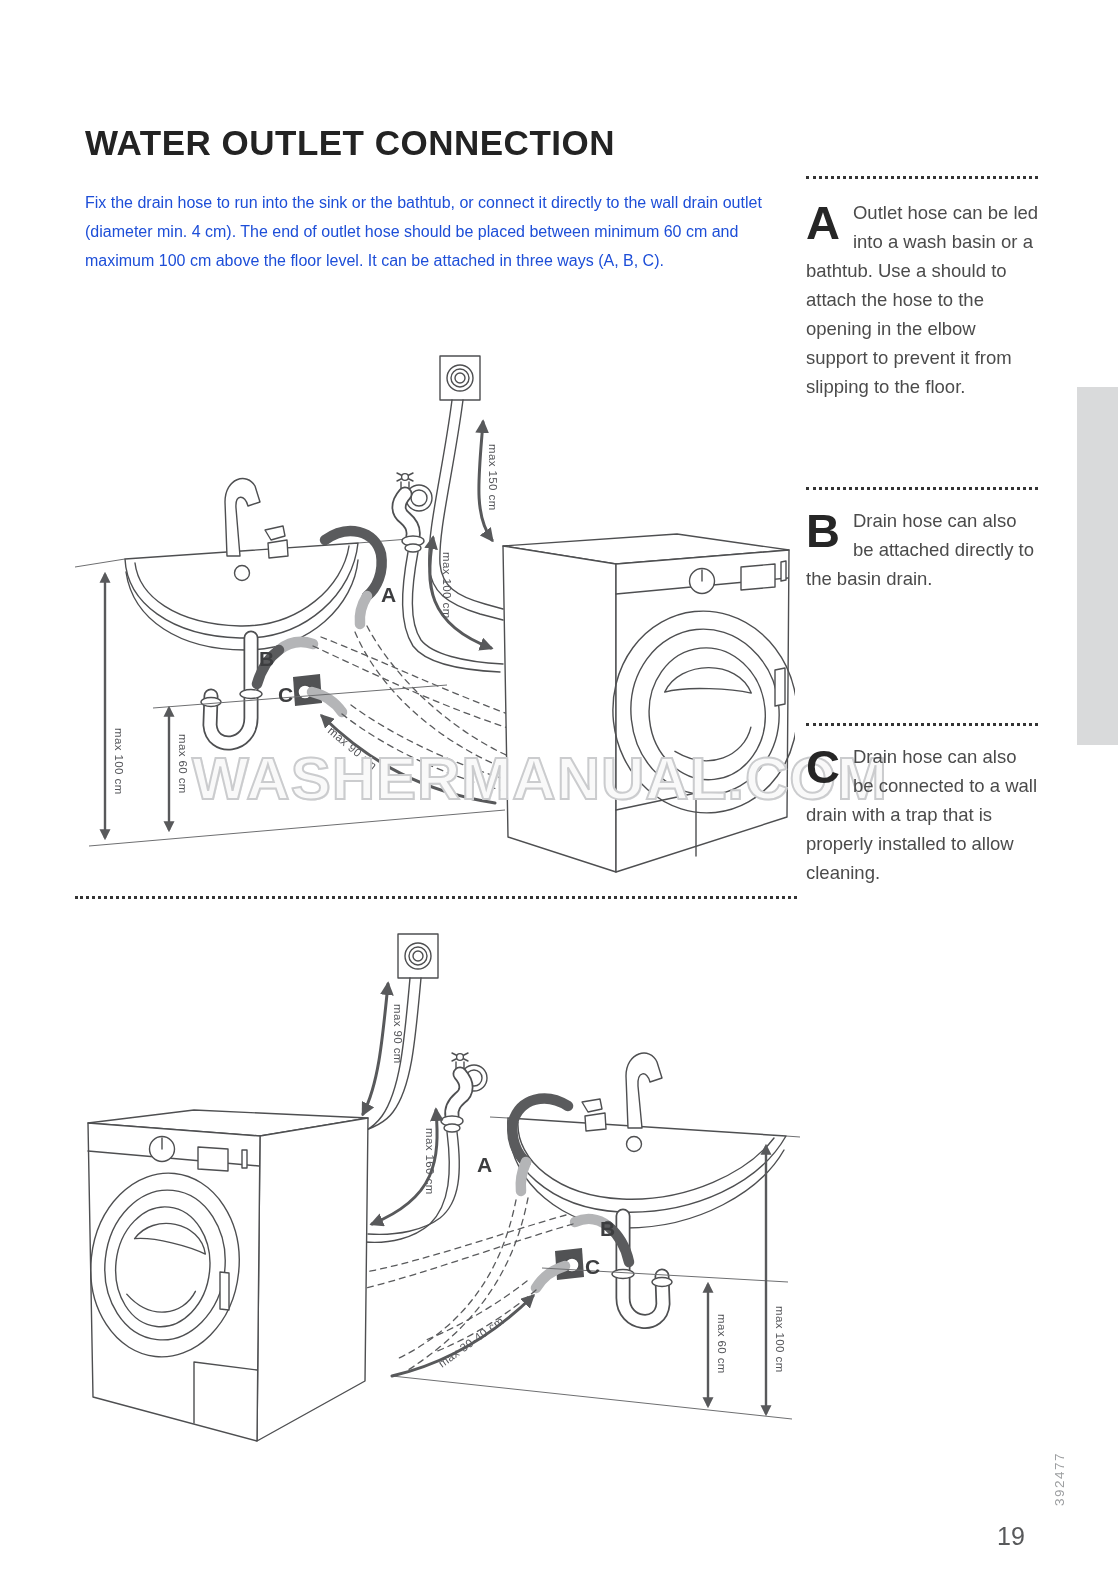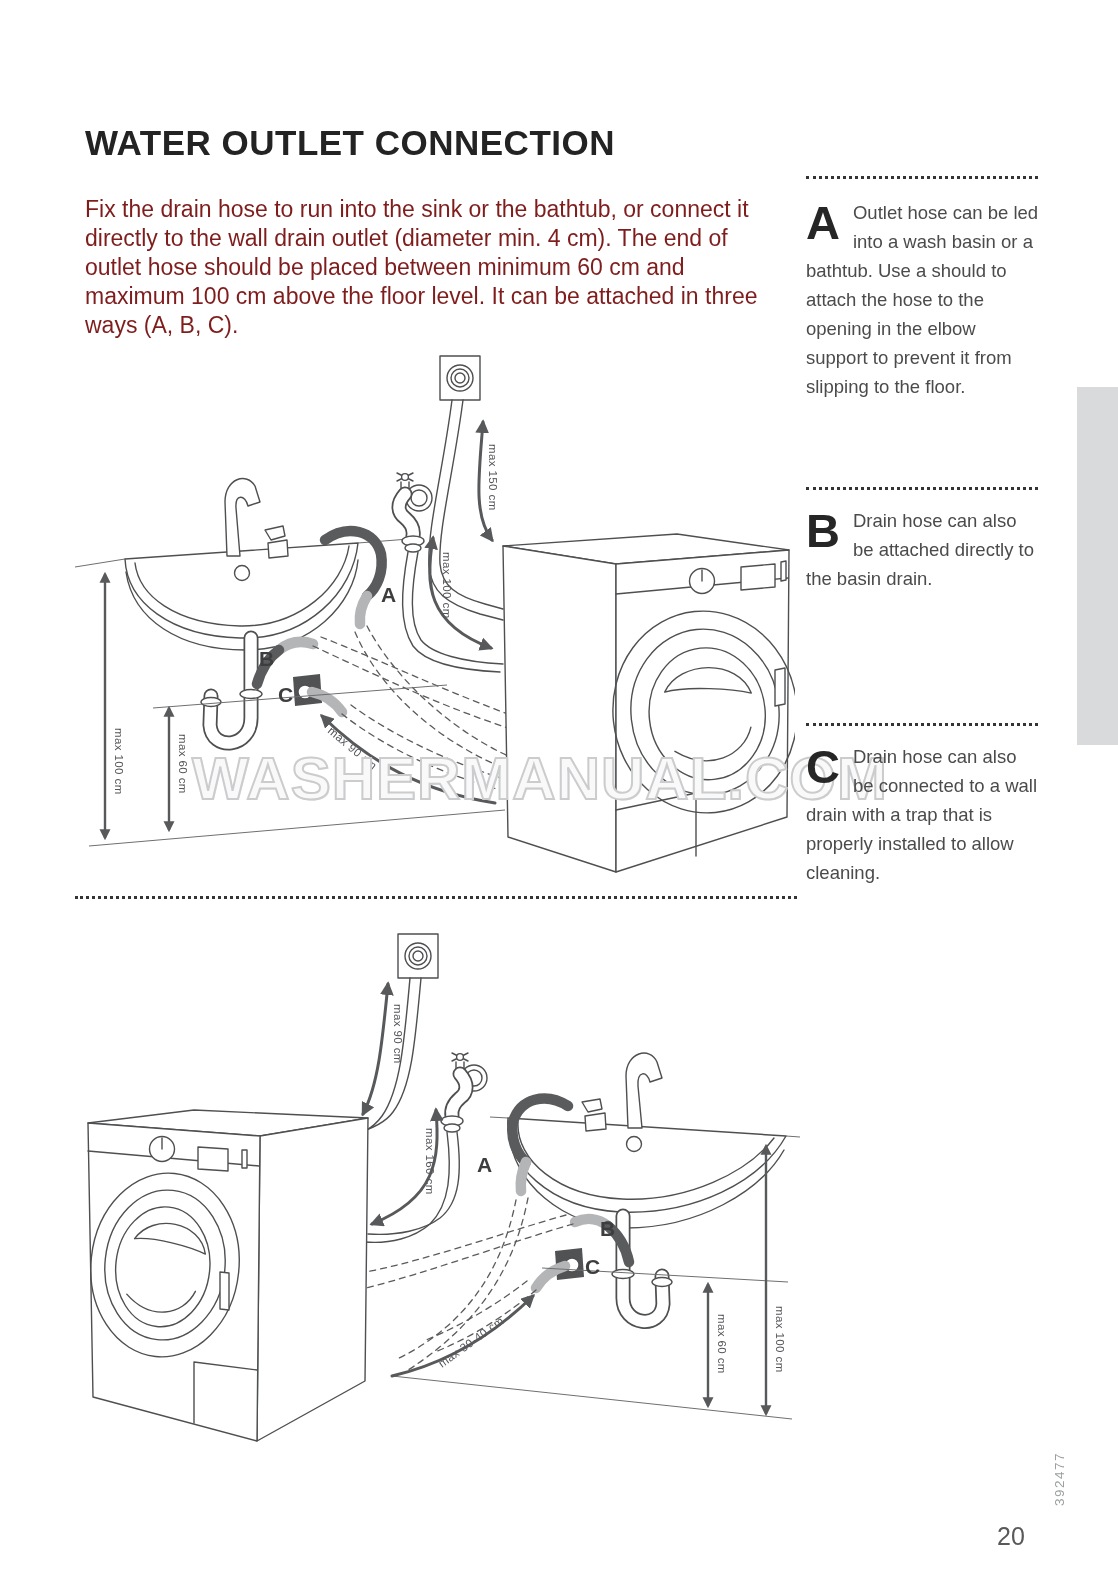--- a/index.html
+++ b/index.html
@@ -1,20 +1,20 @@
 <!DOCTYPE html>
 <html><head>
 <meta charset="utf-8">
 <style>
   html,body{margin:0;padding:0;background:#ffffff;}
   .page{position:relative;width:1118px;height:1587px;background:#ffffff;overflow:hidden;
         font-family:"Liberation Sans","DejaVu Sans",sans-serif;}
   .abs{position:absolute;}
   .page-title{left:85px;top:100px;font-size:35px;font-weight:700;letter-spacing:.5px;color:#232323;z-index:3;}
-  .intro{left:85px;top:172px;width:682px;font-size:23px;line-height:29px;color:#7f1d1d;z-index:3;}
+  .intro{left:85px;top:172px;width:682px;font-size:16px;line-height:29px;color:#1d4ed8;z-index:3;}
   .edge-tab{left:1077px;top:387px;width:41px;height:358px;background:#d9dadb;z-index:0;}
   .dotted{position:absolute;left:806px;width:232px;border-top:3px dotted #343434;z-index:3;}
   .sec{position:absolute;left:806px;width:234px;font-size:18.5px;line-height:29px;color:#4b4b4b;z-index:3;}
   .dropcap{float:left;font-size:47px;font-weight:700;line-height:40px;padding-top:5px;margin-right:13px;color:#262626;}
   .watermark{left:192px;top:744px;font-size:60px;font-weight:700;letter-spacing:1px;
              color:rgba(255,255,255,.78);-webkit-text-stroke:2px #cbccce;
              text-shadow:1px 1px 0 #e2e3e4;z-index:2;white-space:nowrap;}
   .pagenum{left:997px;top:1522px;font-size:25px;color:#58595b;z-index:3;}
   .docnum{left:1052px;top:1452px;writing-mode:vertical-rl;transform:rotate(180deg);
           font-size:13.5px;color:#9c9ea0;letter-spacing:1.5px;z-index:3;}
@@ -282,15 +282,15 @@
     <text class="dim" x="716" y="386" transform="rotate(90 716 386)">max 100 cm</text>
 
     <text class="abc" x="417" y="252">A</text>
     <text class="abc" x="540" y="316">B</text>
     <text class="abc" x="525" y="354">C</text>
   </svg>
 
   <div class="abs watermark">WASHERMANUAL.COM</div>
 
   <div class="abs docnum">392477</div>
-  <div class="abs pagenum">20</div>
+  <div class="abs pagenum">19</div>
 
 </div>
 
 </body></html>

